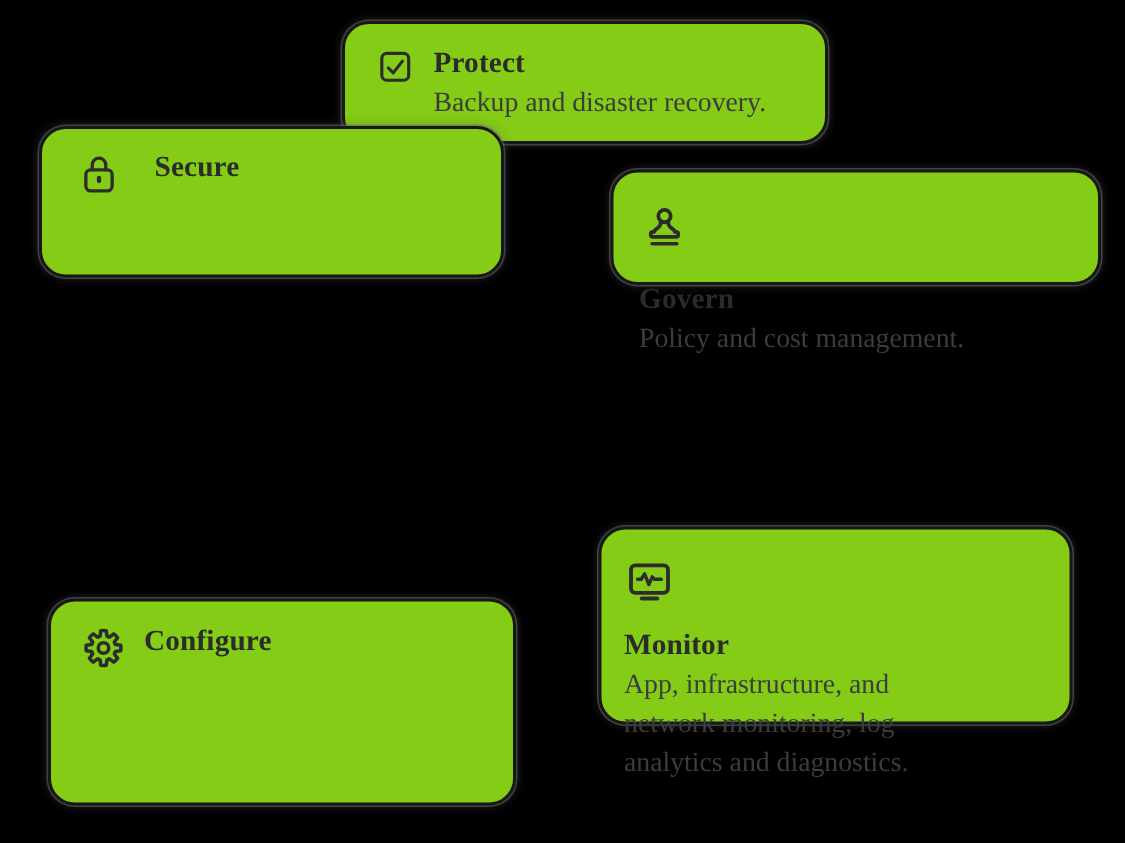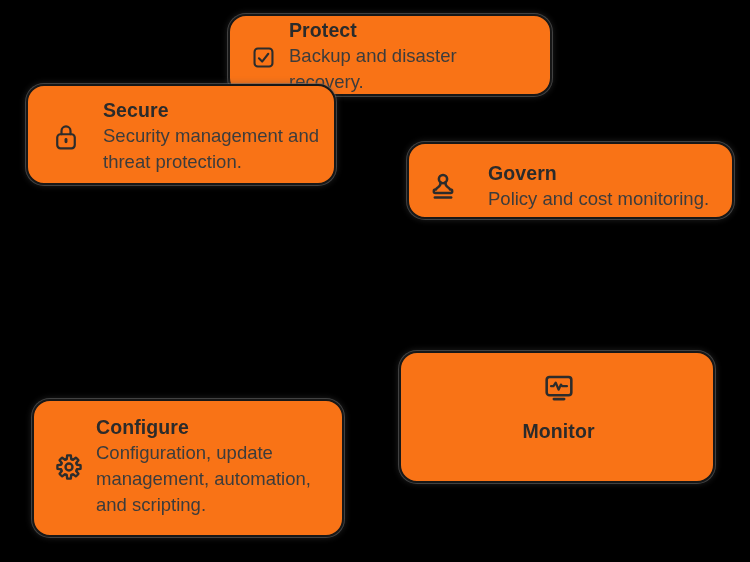--- a/index.html
+++ b/index.html
@@ -7,26 +7,27 @@
     width: 750px; height: 562px;
     background: #000000;
     font-family: "Liberation Sans", sans-serif;
     position: relative;
     overflow: hidden;
   }
   .canvas { position: absolute; inset: 0; }
   .card {
     position: absolute;
     box-sizing: border-box;
-    background: #f97316;
+    background: #84cc16;
     border: 2.5px solid #171717;
     border-radius: 18px;
     box-shadow: 0 0 0 1px rgba(105,105,105,0.55), 0 0 6px 1px rgba(90,90,90,0.35);
     display: flex;
-    align-items: center;
+    align-items: flex-start;
+    font-family: Liberation Serif, serif;
   }
   .card-icon { flex: 0 0 auto; line-height: 0; margin-top: 2px; }
   .card-icon svg { display: block; }
   .card-text { flex: 1 1 auto; min-width: 0; }
   .card-title {
     font-size: 19.5px;
     font-weight: 700;
     line-height: 26px;
     color: #2b2b2b;
     letter-spacing: 0.1px;
@@ -34,21 +35,21 @@
   .card-body {
     font-size: 18.5px;
     font-weight: 400;
     line-height: 26px;
     color: #3c3c3c;
     white-space: pre-line;
   }
   
   .card-protect   { left: 228px; top: 14px;  width: 324px; height: 82px;  padding: 14px 14px 12px 21px; gap: 13px; z-index: 1; }
   .card-secure    { left: 26px;  top: 84px;  width: 310px; height: 101px; padding: 13px 14px 10px 24px; gap: 23px; z-index: 2; }
-  .card-govern    { left: 407px; top: 142px; width: 327px; height: 77px;  padding: 18px 12px 8px 17px;  gap: 28px; z-index: 1; }
+  .card-govern    { left: 407px; top: 113px; width: 327px; height: 77px;  padding: 18px 12px 8px 17px;  gap: 18px; z-index: 1; flex-direction: column; }
   .card-monitor   { left: 399px; top: 351px; width: 316px; height: 132px; padding: 15px 12px 12px 15px; gap: 14px; z-index: 1; flex-direction: column; }
   .card-configure { left: 32px;  top: 399px; width: 312px; height: 138px; padding: 14px 14px 18px 20px; gap: 12px; z-index: 1; }
 </style>
 </head>
 <body>
 
 <div class="canvas">
 
   <div class="card card-protect">
     <span class="card-icon">
@@ -66,49 +67,50 @@
   <div class="card card-secure">
     <span class="card-icon">
       <svg width="28" height="30" viewBox="0 0 24 26" fill="none" stroke="#2c2c2c" stroke-width="1.9" stroke-linecap="round" stroke-linejoin="round">
         <rect x="4.4" y="10.6" width="15.2" height="12.2" rx="2.8"></rect>
         <path d="M8.1 10.6 V7.7 a3.9 3.9 0 0 1 7.8 0 V10.6"></path>
         <path d="M12 15.2 v1.9" stroke-width="2.5"></path>
       </svg>
     </span>
     <div class="card-text">
       <div class="card-title">Secure</div>
-      <div class="card-body">Security management and
-threat protection.</div>
     </div>
   </div>
 
   <div class="card card-govern">
     <span class="card-icon">
       <svg width="34" height="34" viewBox="0 0 24 24" fill="none" stroke="#2c2c2c" stroke-width="1.8" stroke-linecap="round" stroke-linejoin="round">
         <circle cx="12" cy="6.4" r="2.9"></circle>
         <path d="M10.35 8.9 C10.35 10.8 9.55 11.5 8.55 12.2 C7.65 12.8 7.2 13.2 7.1 13.8 L6.55 13.8 C5.95 13.8 5.55 14.2 5.55 14.8 L5.55 15.35 C5.55 15.9 5.95 16.2 6.55 16.2 L17.45 16.2 C18.05 16.2 18.45 15.9 18.45 15.35 L18.45 14.8 C18.45 14.2 18.05 13.8 17.45 13.8 L16.9 13.8 C16.8 13.2 16.35 12.8 15.45 12.2 C14.45 11.5 13.65 10.8 13.65 8.9"></path>
         <path d="M6.2 19.4 H17.8" stroke-width="1.7"></path>
       </svg>
     </span>
     <div class="card-text">
       <div class="card-title">Govern</div>
-      <div class="card-body">Policy and cost monitoring.</div>
+      <div class="card-body">Policy and cost management.</div>
     </div>
   </div>
 
   <div class="card card-monitor">
     <span class="card-icon">
       <svg width="34" height="34" viewBox="0 0 24 24" fill="none" stroke="#2c2c2c" stroke-width="1.8" stroke-linecap="round" stroke-linejoin="round">
         <rect x="3.3" y="4.9" width="17.4" height="12.9" rx="2"></rect>
         <path d="M6.4 11.4 H8.1 L9.7 8.9 L11.7 13.9 L13.3 10.3 L14.3 11.4 H17.6" stroke-width="1.6"></path>
         <path d="M8.4 20.5 H15.6" stroke-width="1.9"></path>
       </svg>
     </span>
     <div class="card-text">
       <div class="card-title">Monitor</div>
+      <div class="card-body">App, infrastructure, and
+network monitoring, log
+analytics and diagnostics.</div>
     </div>
   </div>
 
   <div class="card card-configure">
     <span class="card-icon">
       <svg width="30" height="30" viewBox="0 0 24 24" fill="none" stroke="#2c2c2c" stroke-width="1.9" stroke-linecap="round" stroke-linejoin="round">
         <defs>
           <path id="gear-tooth" d="M9.47 5.90 A6.6 6.6 0 0 1 10.18 5.66 L10.55 2.81 A9.3 9.3 0 0 1 13.45 2.81 L13.82 5.66 A6.6 6.6 0 0 1 14.53 5.90"></path>
         </defs>
         <use href="#gear-tooth"></use>
@@ -117,19 +119,16 @@
         <use href="#gear-tooth" transform="rotate(135 12 12)"></use>
         <use href="#gear-tooth" transform="rotate(180 12 12)"></use>
         <use href="#gear-tooth" transform="rotate(225 12 12)"></use>
         <use href="#gear-tooth" transform="rotate(270 12 12)"></use>
         <use href="#gear-tooth" transform="rotate(315 12 12)"></use>
         <circle cx="12" cy="12" r="2.8"></circle>
       </svg>
     </span>
     <div class="card-text">
       <div class="card-title">Configure</div>
-      <div class="card-body">Configuration, update
-management, automation,
-and scripting.</div>
     </div>
   </div>
 
 </div>
 
 </body></html>

